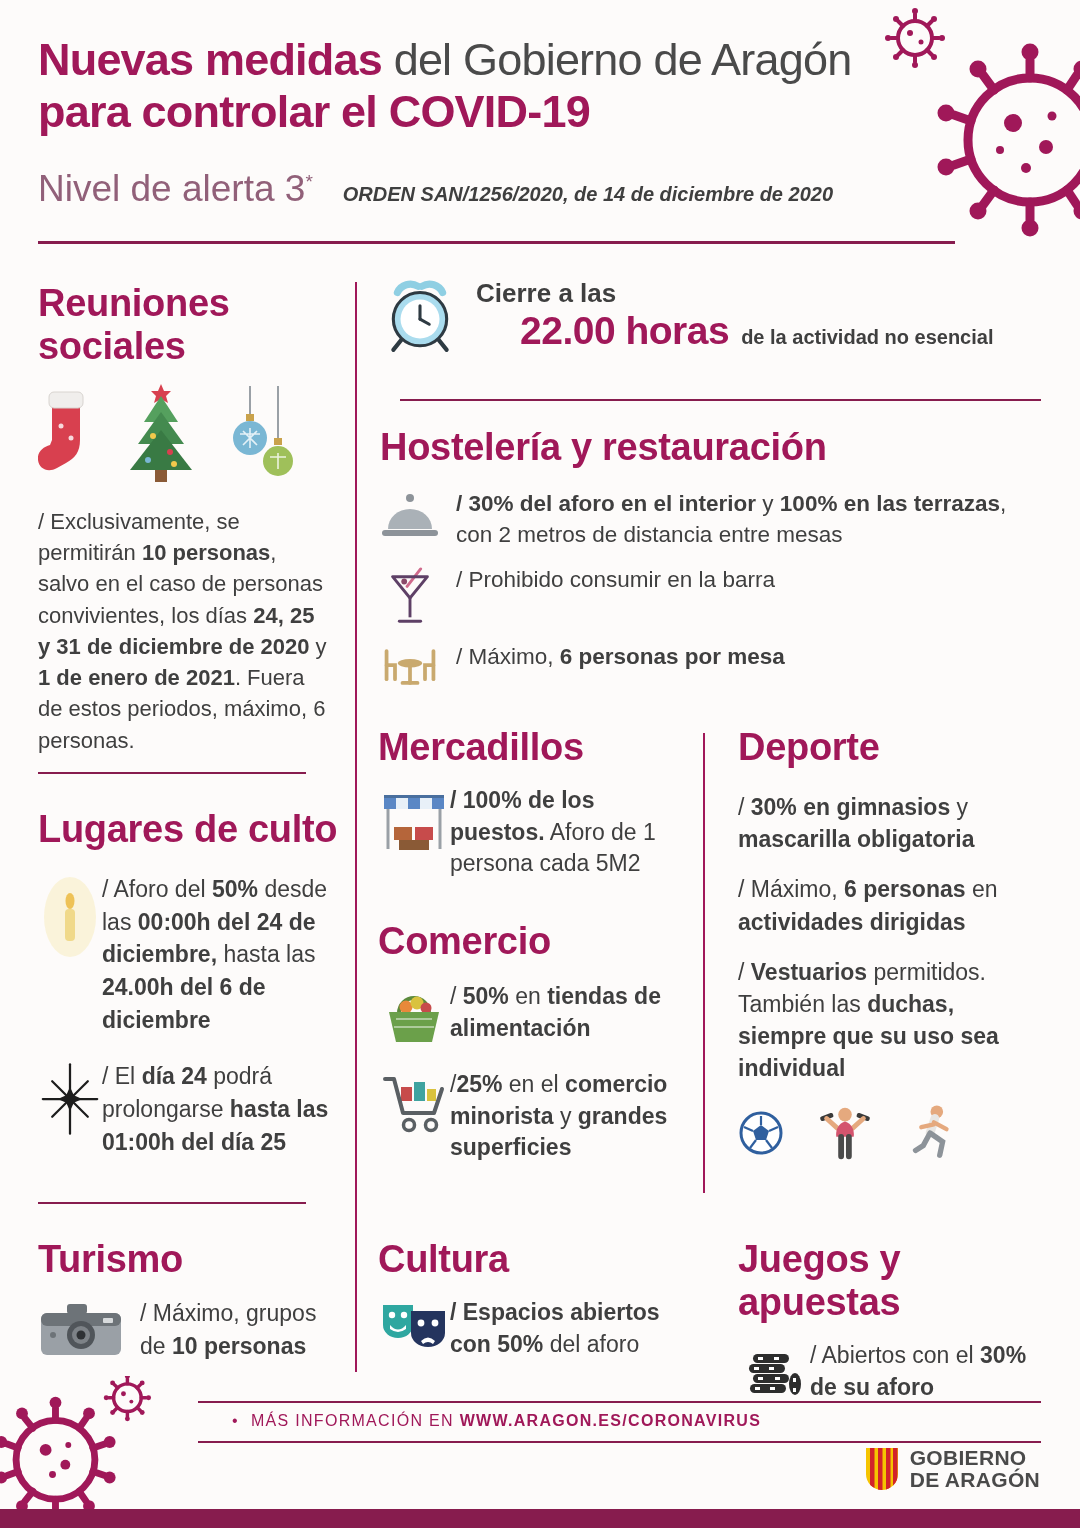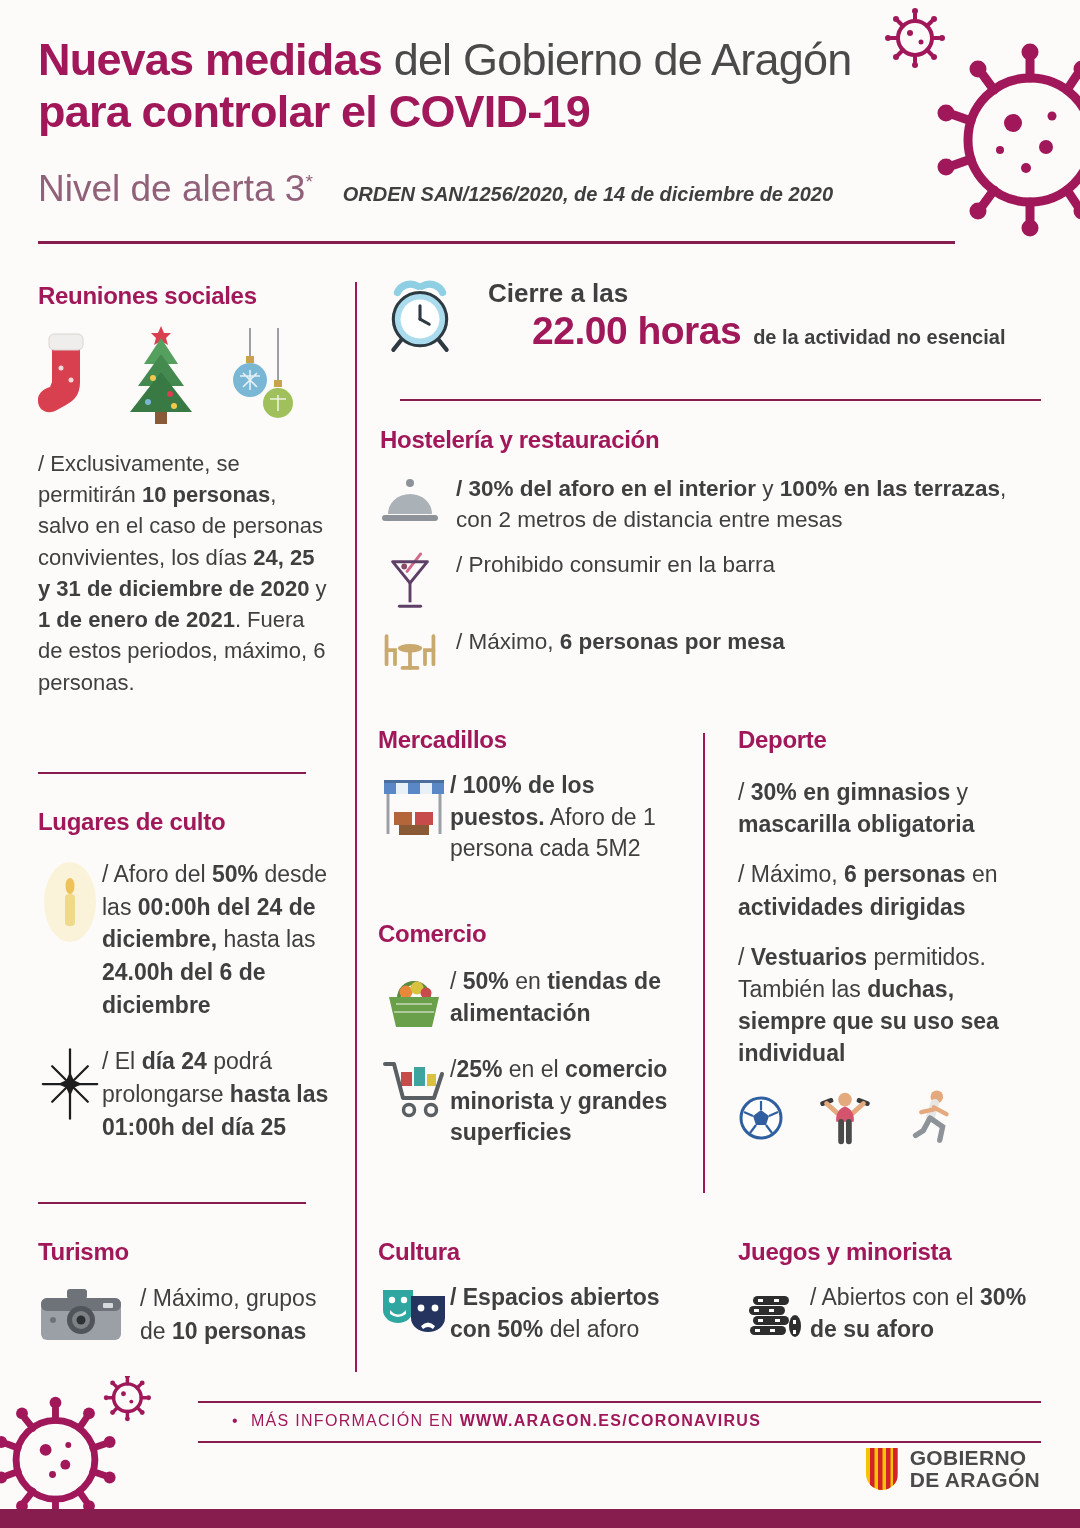--- a/index.html
+++ b/index.html
@@ -7,21 +7,21 @@
   * { box-sizing:border-box; }
   html,body { margin:0; padding:0; }
   body { width:1080px; height:1528px; position:relative; overflow:hidden;
          background:#fdfbfa; color:var(--text);
          font-family:"Liberation Sans","DejaVu Sans",sans-serif; }
   h1,h2,p { margin:0; }
   .b { font-weight:700; }
   .c-accent { color:var(--accent); }
   .rule { position:absolute; background:var(--rule); }
   .sec { position:absolute; }
-  .sec-title { color:var(--accent); font-size:24px; font-weight:700; letter-spacing:-0.3px; }
+  .sec-title { color:var(--accent); font-size:38px; font-weight:700; letter-spacing:-0.3px; }
   .icon-col { flex:none; display:flex; justify-content:center; align-items:flex-start; }
 
   .title { position:absolute; left:38px; top:34px; width:840px; font-size:45px;
            line-height:1.16; font-weight:400; color:#4a4a4a; letter-spacing:-0.8px; }
   .alert-row { position:absolute; left:38px; top:168px; display:flex; align-items:baseline; gap:30px; }
   .alert { font-size:37px; color:#916079; }
   .alert sup { font-size:19px; }
   .order { font-size:20px; color:#3f3f3f; font-style:italic; font-weight:700; }
   .header-rule { left:38px; top:241px; width:917px; height:3px; }
   .virus-tr { position:absolute; top:0; right:0; width:200px; height:250px; color:var(--accent); }
@@ -43,21 +43,21 @@
   .sec-tourism { left:38px; top:1238px; width:302px; }
   .sec-tourism h2 { margin-bottom:16px; }
   .t-item { display:flex; gap:16px; align-items:center; }
   .t-item .icon-col { width:86px; }
   .t-item p { font-size:23px; line-height:1.42; }
 
   .vdiv { position:absolute; width:2px; background:var(--accent); }
   .vdiv-a { left:355px; top:282px; height:1090px; }
   .vdiv-b { left:703px; top:733px; height:460px; }
 
-  .closing { position:absolute; left:382px; top:276px; display:flex; gap:30px; align-items:flex-start; }
+  .closing { position:absolute; left:382px; top:276px; display:flex; gap:18px; align-items:flex-start; }
   .closing .icon-col { width:76px; }
   .closing-prefix { font-size:26px; font-weight:700; margin-top:2px; }
   .closing-line2 { display:flex; align-items:baseline; gap:12px; }
   .closing-time { font-size:39px; font-weight:700; color:var(--accent); letter-spacing:-0.5px;margin-left:44px; }
   .closing-suffix { font-size:20px; font-weight:700; }
   .div-closing { left:400px; top:399px; width:641px; height:2px; }
 
   .sec-host { left:380px; top:426px; width:662px; }
   .sec-host h2 { margin-bottom:20px; }
   .h-item { display:flex; gap:16px; margin-bottom:15px; align-items:flex-start; }
@@ -413,21 +413,21 @@
       <svg width="50" height="60" viewBox="0 0 50 62">
         <circle cx="31" cy="9" r="6.5" fill="#e5a97e"></circle>
         <path d="M29 16 l-5 15" stroke="#e8e6e3" stroke-width="9" stroke-linecap="round" fill="none"></path>
         <path d="M28 20 l13 7 M28 22 l-13 3" stroke="#e5a97e" stroke-width="4.5" stroke-linecap="round" fill="none"></path>
         <path d="M24 31 l13 9 -3 14 M24 31 l-7 13 -8 5" stroke="#8d9399" stroke-width="5.5" stroke-linecap="round" fill="none"></path>
       </svg>
     </div>
   </section>
 
   <section class="sec sec-jue">
-    <h2 class="sec-title">Juegos y minorista</h2>
+    <h2 class="sec-title">Juegos y apuestas</h2>
     <div class="mc-item">
       <span class="icon-col">
         <svg width="60" height="58" viewBox="0 0 60 58">
           <g fill="#2d2d2d">
             <rect x="6" y="40" width="36" height="9" rx="4.5"></rect>
             <rect x="9" y="30" width="36" height="9" rx="4.5"></rect>
             <rect x="5" y="20" width="36" height="9" rx="4.5"></rect>
             <rect x="9" y="10" width="36" height="9" rx="4.5"></rect>
             <ellipse cx="51" cy="40" rx="6" ry="11"></ellipse>
           </g>

